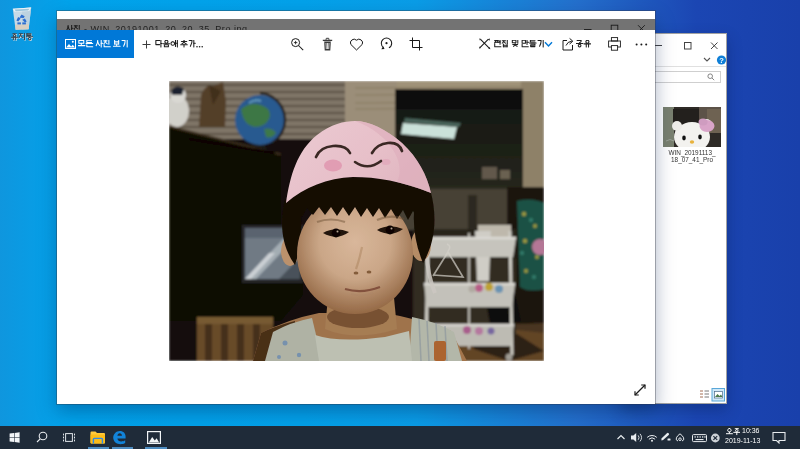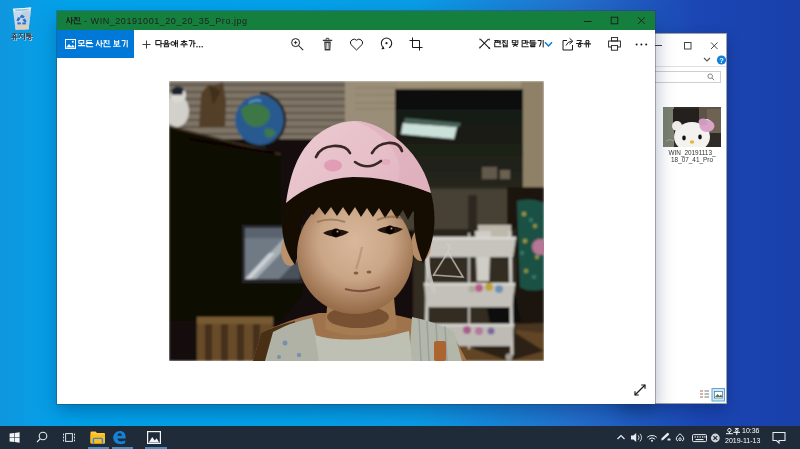--- a/index.html
+++ b/index.html
@@ -6,21 +6,21 @@
   body{width:800px;height:449px;overflow:hidden;font-family:"Liberation Sans",sans-serif;}
   #desktop{position:absolute;left:0;top:0;width:800px;height:449px;
     background:linear-gradient(90deg,#0f96de 0%,#01a4ec 9%,#03a2ea 38%,#0a9de7 52%,#2470cd 72%,#1b46b3 87%,#1940ab 100%);}
   .abs{position:absolute;}
   
   #explorer{position:absolute;left:620px;top:33px;width:107px;height:371px;background:#fff;
     border:1px solid #a2a2a2;box-sizing:border-box;box-shadow:0 6px 14px rgba(0,20,60,.30);}
   
   #photos{position:absolute;left:57px;top:11px;width:598px;height:393px;background:#fff;
     box-shadow:0 8px 18px rgba(0,30,80,.35), 0 0 0 1px rgba(60,60,60,.35);}
-  #ptitle{position:absolute;left:0;top:0;width:598px;height:19px;background:#15803d;}
+  #ptitle{position:absolute;left:0;top:8px;width:598px;height:19px;background:#737373;}
   #ptitle .txt{position:absolute;left:9px;top:4px;font-size:9px;color:#1f1f1f;letter-spacing:0px;}
   #ptoolbar{position:absolute;left:0;top:19px;width:598px;height:28px;background:#fff;}
   #bluebtn{position:absolute;left:0;top:0;width:77px;height:28px;background:#0078d7;color:#fff;}
   
   #photoimg{position:absolute;left:112px;top:70px;width:375px;height:280px;}
   
   #taskbar{position:absolute;left:0;top:426px;width:800px;height:23px;background:#1f2b39;}
 </style>
 </head>
 <body>

